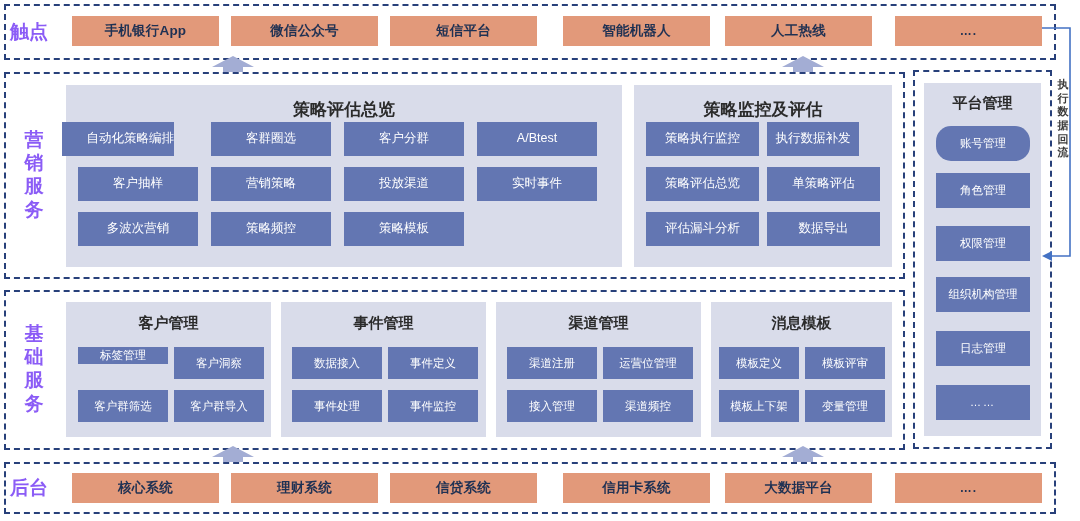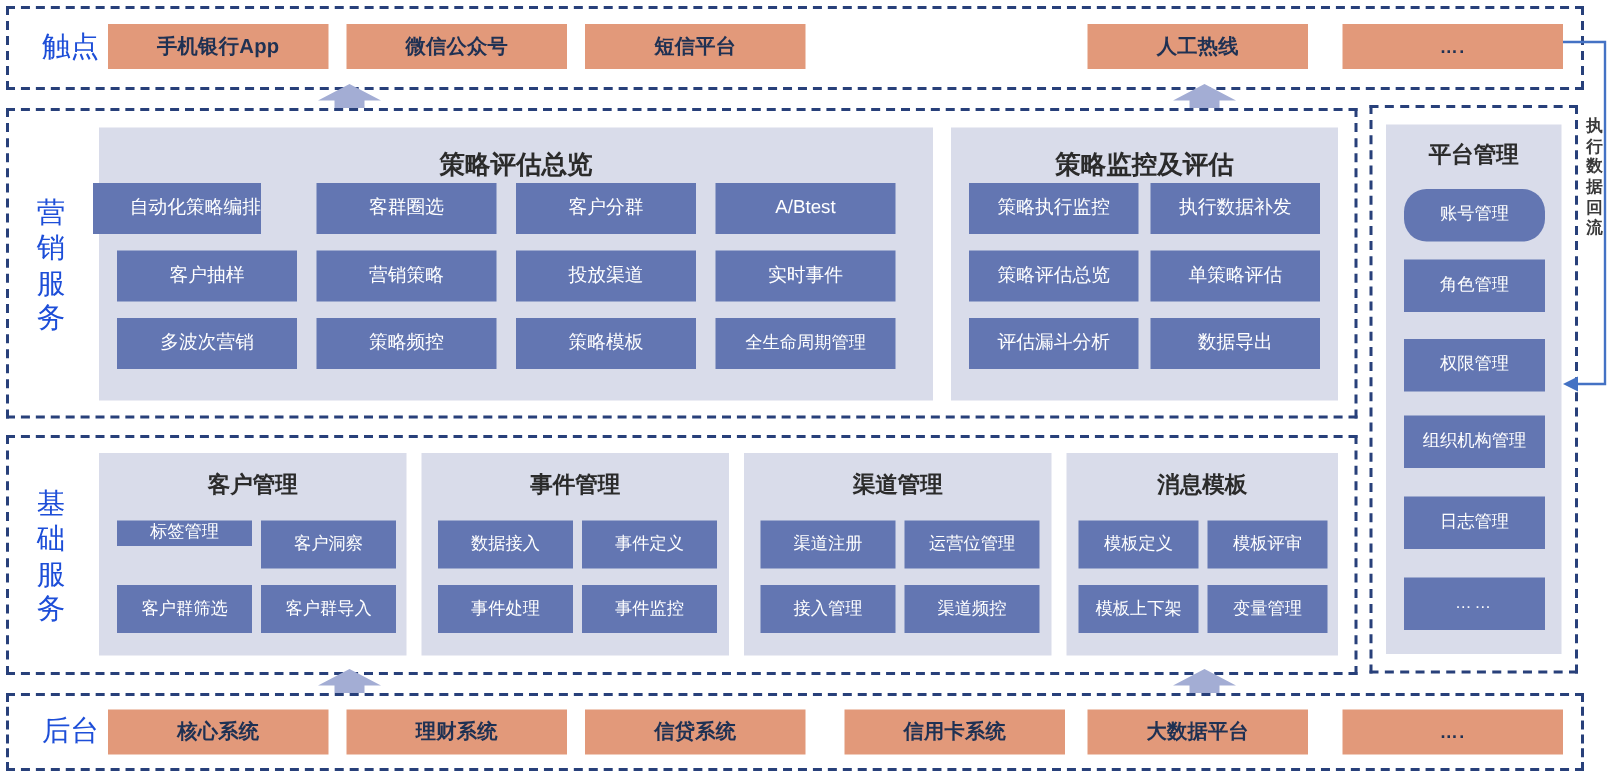--- a/index.html
+++ b/index.html
@@ -18,22 +18,22 @@
     position:absolute;
     border:2px dashed #28407a;
     box-sizing:border-box;
     background:#ffffff;
   }
 
   
   .row-label{
     position:absolute;
     display:flex;flex-direction:column;
-    align-items:center;justify-content:flex-end;
-    font-size:19px;font-weight:400;color:#1d4ed8;
+    align-items:center;justify-content:flex-start;
+    font-size:19px;font-weight:700;color:#8b5cf6;
     line-height:1.22;letter-spacing:0;
     writing-mode:horizontal-tb;
   }
   .row-label span{display:block;}
   .row-label.horiz{flex-direction:row;font-size:19px;}
 
   
   .chip-orange{
     position:absolute;
     background:#E2997A;
@@ -100,20 +100,23 @@
 
   <div class="chip-orange" style="left:72px;top:16px;width:147px;height:30px;">
     <span>手机银行App</span>
   </div>
   <div class="chip-orange" style="left:231px;top:16px;width:147px;height:30px;">
     <span>微信公众号</span>
   </div>
   <div class="chip-orange" style="left:390px;top:16px;width:147px;height:30px;">
     <span>短信平台</span>
   </div>
+  <div class="chip-orange" style="left:563px;top:16px;width:147px;height:30px;">
+    <span>智能机器人</span>
+  </div>
   <div class="chip-orange" style="left:725px;top:16px;width:147px;height:30px;">
     <span>人工热线</span>
   </div>
   <div class="chip-orange dots" style="left:895px;top:16px;width:147px;height:30px;">
     <span>….</span>
   </div>
 
   <div class="uparrow" style="left:212px;top:56px;width:42px;height:22px;">
     <svg width="42" height="22" viewBox="0 0 42 22">
       <polygon points="21,0 42,11 31,11 31,22 11,22 11,11 0,11" fill="#A3ADD4"></polygon>
@@ -165,31 +168,28 @@
 
   <div class="tile" style="left:78px;top:212px;width:120px;height:34px;">
     <span>多波次营销</span>
     </div>
   <div class="tile" style="left:211px;top:212px;width:120px;height:34px;">
     <span>策略频控</span>
     </div>
   <div class="tile" style="left:344px;top:212px;width:120px;height:34px;">
     <span>策略模板</span>
     </div>
-  <div class="tile xs" style="left:477px;top:212px;width:120px;height:34px;">
-    <span>全生命周期管理</span>
-    </div>
 
   <div class="panel" style="left:634px;top:85px;width:258px;height:182px;">
     <div class="panel-title" style="top:13px;">策略监控及评估</div>
   </div>
   <div class="tile" style="left:646px;top:122px;width:113px;height:34px;">
     <span>策略执行监控</span>
     </div>
-  <div class="tile" style="left:767px;top:122px;width:113px;height:34px;">
+  <div class="tile" style="left:767px;top:122px;width:92px;height:34px;">
     <span>执行数据补发</span>
     </div>
   <div class="tile" style="left:646px;top:167px;width:113px;height:34px;">
     <span>策略评估总览</span>
     </div>
   <div class="tile" style="left:767px;top:167px;width:113px;height:34px;">
     <span>单策略评估</span>
     </div>
   <div class="tile" style="left:646px;top:212px;width:113px;height:34px;">
     <span>评估漏斗分析</span>

